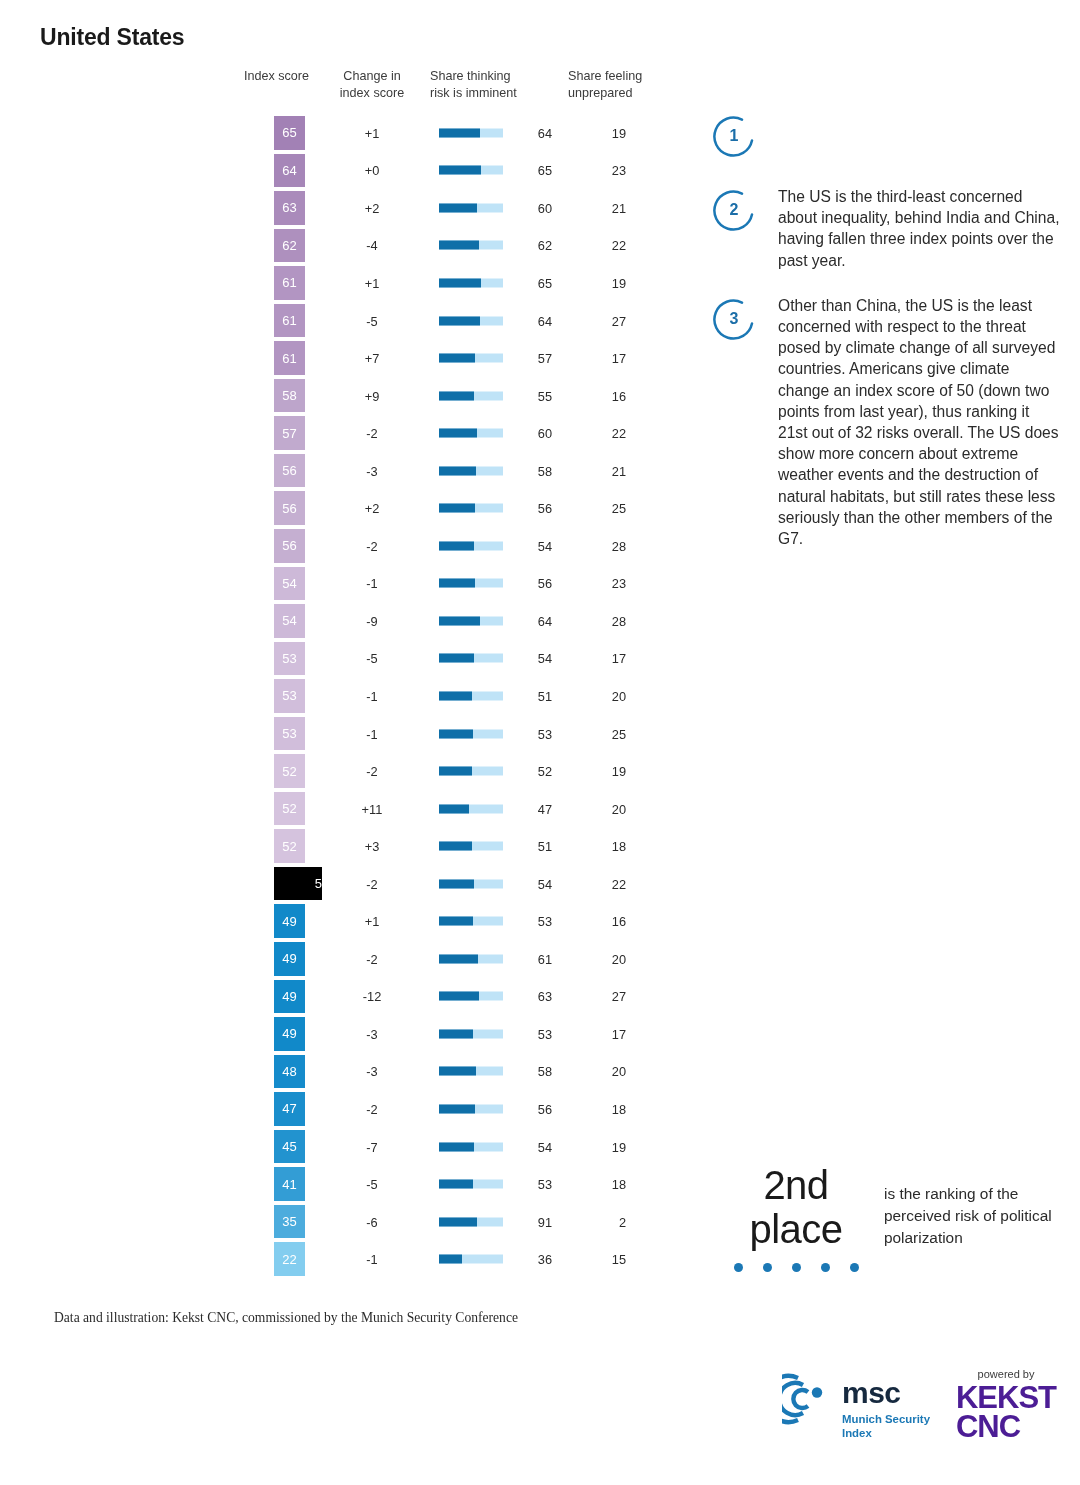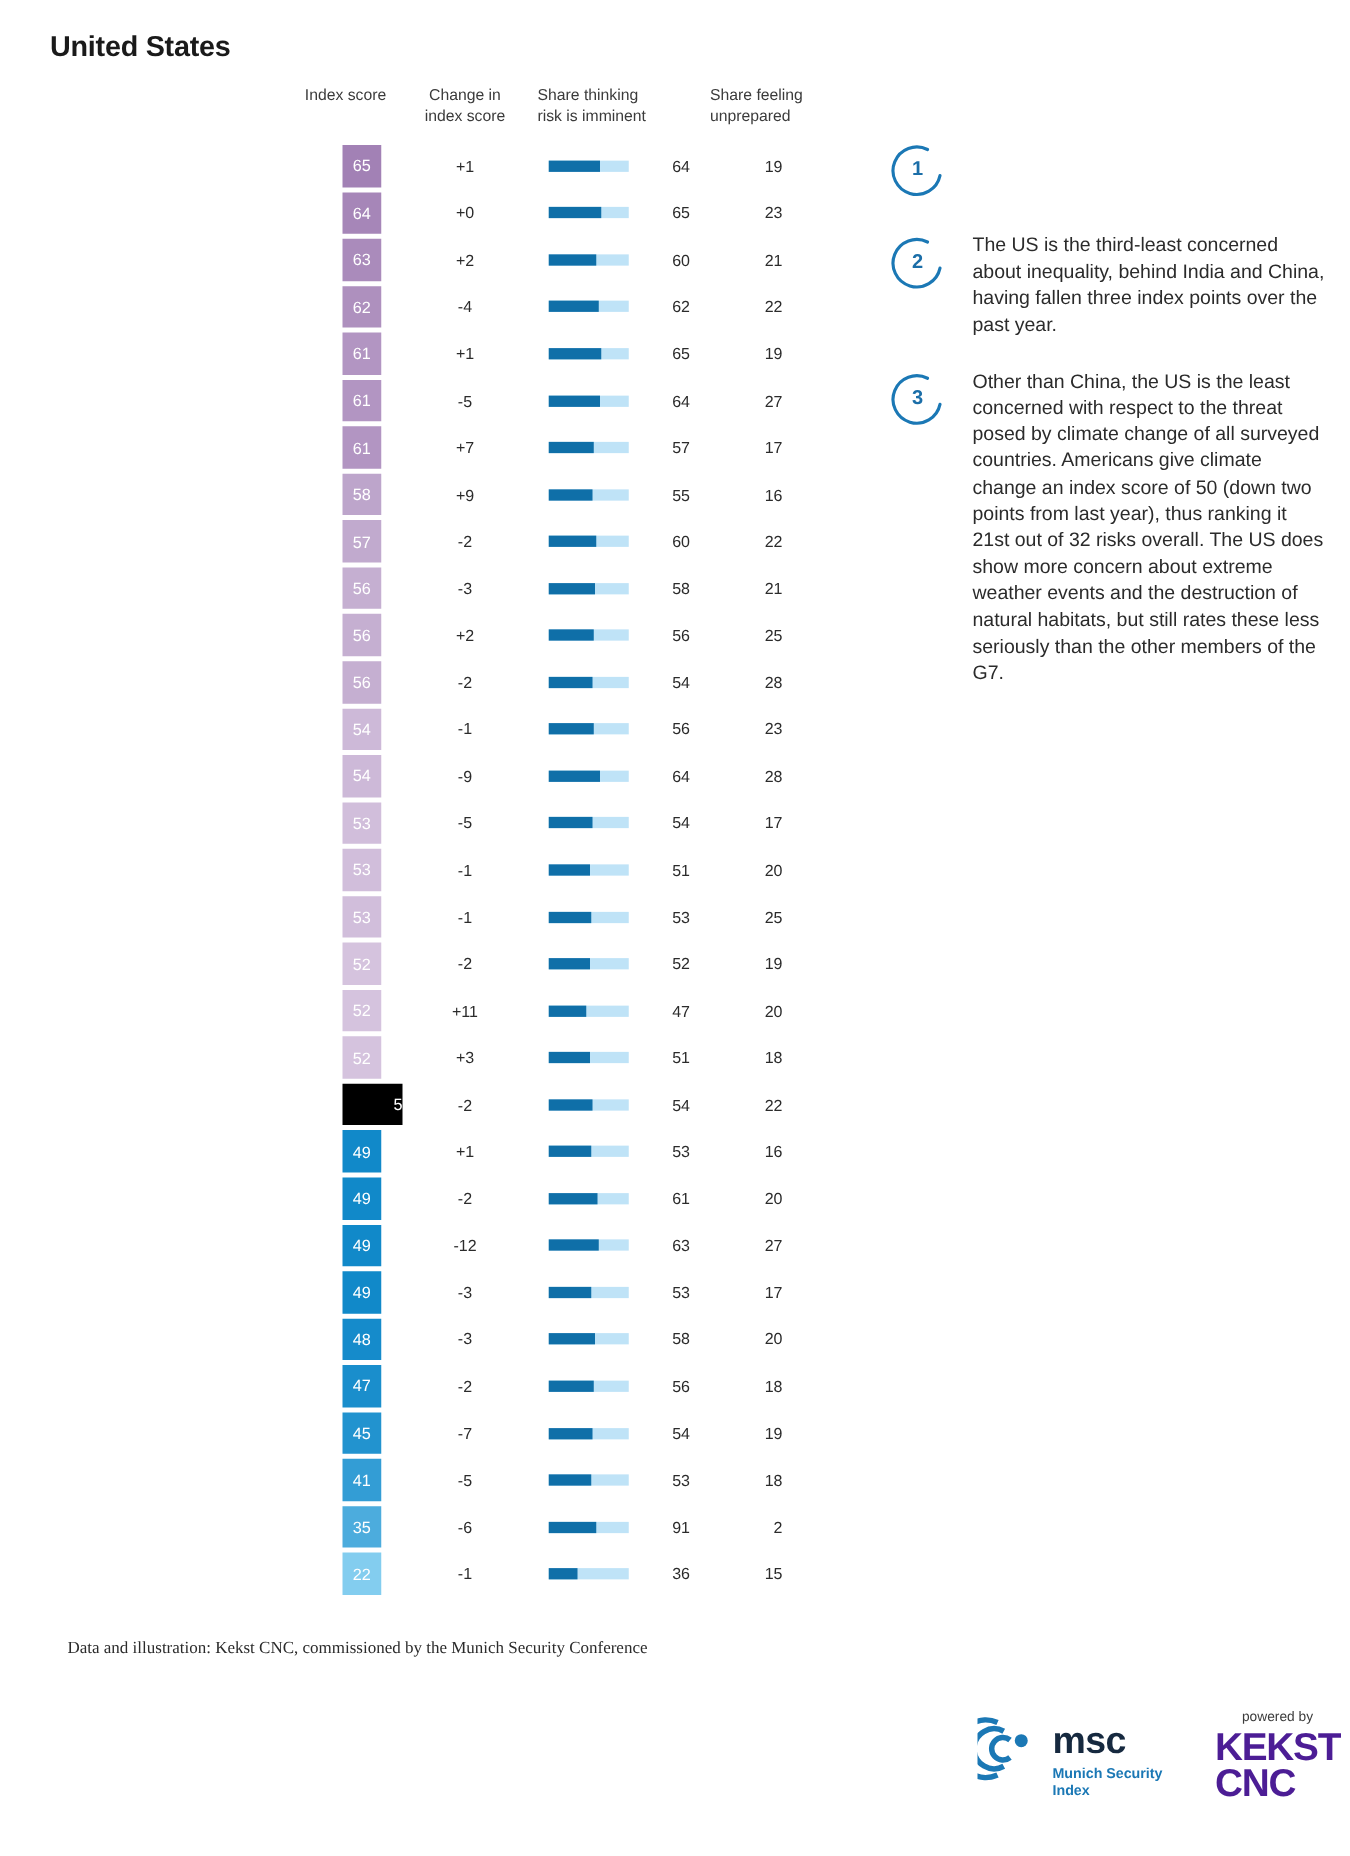--- a/index.html
+++ b/index.html
@@ -103,21 +103,21 @@
   }
 
   
   .footer {
     position: absolute; left: 30px; top: 1310px;
     font-family: "Liberation Serif", serif;
     font-size: 13.6px; color: #2b2b2b; margin-left: 24px;
   }
 
   
-  .logos { position: absolute; left: 782px; top: 1368px; display: flex; align-items: flex-start; gap: 16px; }
+  .logos { position: absolute; left: 782px; top: 1368px; display: flex; align-items: flex-start; }
   .msc-logo { display: flex; align-items: flex-start; margin-right: 26px; }
   .msc-mark { width: 54px; height: 54px; margin-right: 6px; margin-top: 4px; }
   .msc-words { margin-top: 10px; }
   .msc-name { font-size: 30px; font-weight: bold; color: #16293f; line-height: 30px; letter-spacing: -0.5px; }
   .msc-sub { font-size: 11.4px; font-weight: bold; color: #1b78b5; line-height: 14px; margin-top: 4px; }
   .kekst { position: relative; }
   .kekst-powered { font-size: 11px; color: #3b3b3b; text-align: center; margin-bottom: 3px; }
   .kekst-name {
     font-size: 31px; font-weight: bold; color: #4c1d95;
     line-height: 29px; letter-spacing: -1px;
@@ -453,20 +453,38 @@
         <div class="annot-marker">
           <svg width="48" height="48" viewBox="0 0 48 48">
             <path d="M30,5.6 A19,19 0 1,0 40,26.5" fill="none" stroke="#1b78b5" stroke-width="2.5" stroke-linecap="round"></path>
           </svg>
           <div class="annot-num">3</div>
         </div>
         <div class="annot-text">Other than China, the US is the least concerned with respect to the threat posed by climate change of all surveyed countries. Americans give climate change an index score of 50 (down two points from last year), thus ranking it 21st out of 32 risks overall. The US does show more concern about extreme weather events and the destruction of natural habitats, but still rates these less seriously than the other members of the G7.</div>
       </div>
     </div>
 
+  <div class="callout">
+    <div>
+      <div class="callout-big">
+        <div>2nd</div>
+        <div>place</div>
+      </div>
+      <div class="callout-dots" id="dots-container">
+          <div class="dot"></div>
+          <div class="dot"></div>
+          <div class="dot"></div>
+          <div class="dot"></div>
+          <div class="dot"></div>
+        </div>
+    </div>
+    <div class="callout-side">
+      <div>is the ranking of the perceived risk of political polarization</div>
+    </div>
+  </div>
 
   <div class="footer">Data and illustration: Kekst CNC, commissioned by the Munich Security Conference</div>
 
   <div class="logos">
 
     <div class="msc-logo">
       <div class="msc-mark">
         <svg width="54" height="54" viewBox="0 0 54 54">
           <path d="M16,6 A23,23 0 1,0 16,48" fill="none" stroke="#1b78b5" stroke-width="4.4"></path>
           <path d="M21,13 A16,16 0 1,0 21,41" fill="none" stroke="#1b78b5" stroke-width="4.4"></path>

